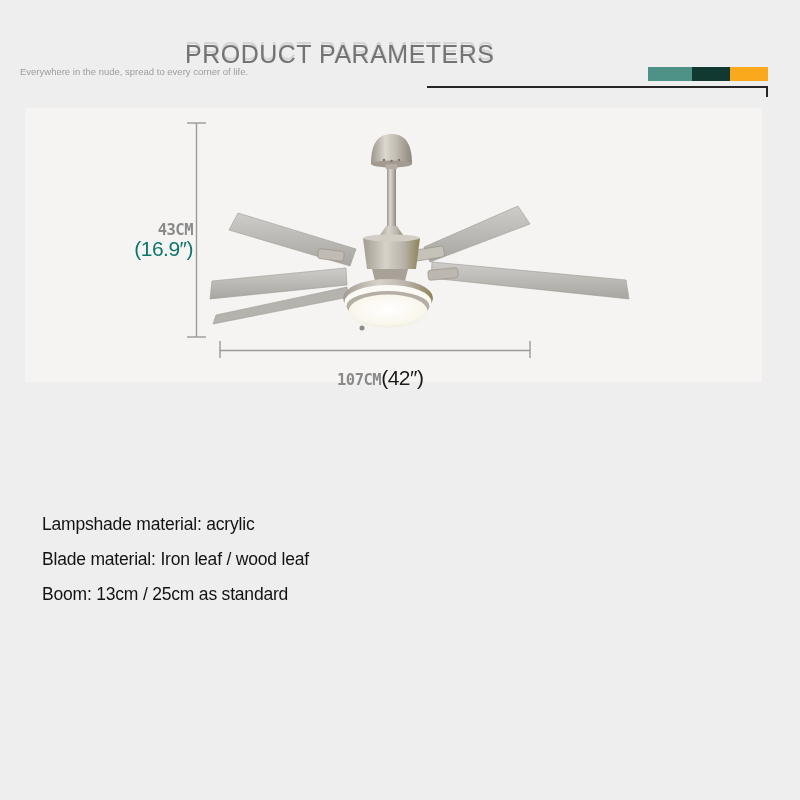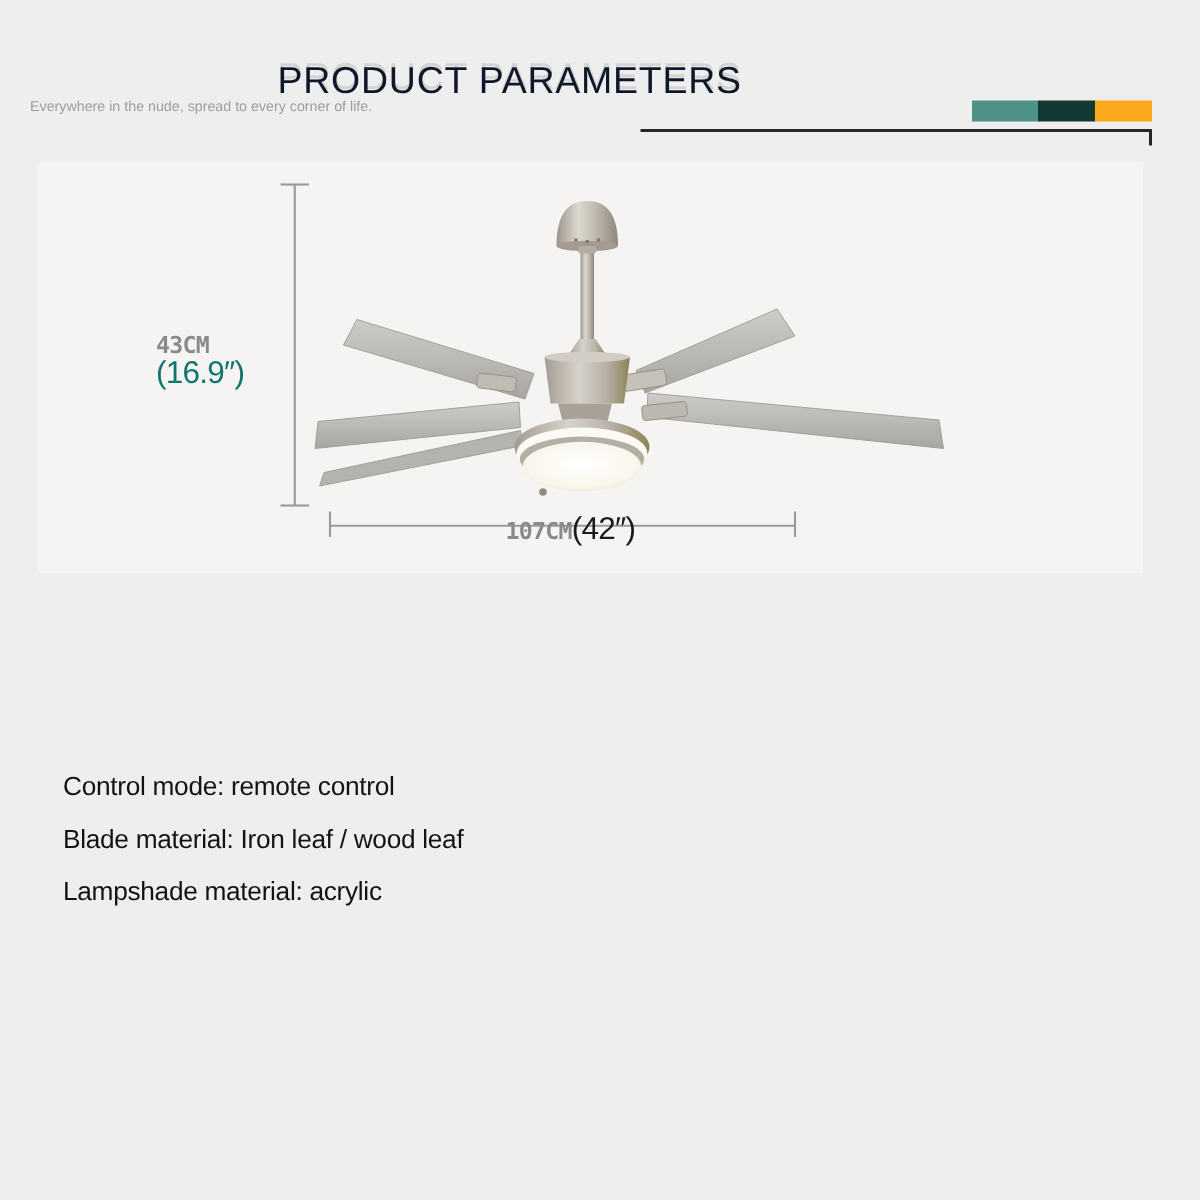--- a/index.html
+++ b/index.html
@@ -6,21 +6,21 @@
   body{
     width:800px;height:800px;position:relative;overflow:hidden;
     background:#efeeee;
     font-family:"Liberation Sans",sans-serif;
     -webkit-font-smoothing:antialiased;
   }
   
   .title{
     position:absolute;left:185px;top:40px;margin:0;
     font-size:25px;font-weight:300;letter-spacing:.5px;
-    color:#0f172a;
+    color:#737373;
     text-shadow:0 -3px 0 rgba(170,170,170,.38);
     white-space:nowrap;
   }
   .tagline{
     position:absolute;left:20px;top:66px;margin:0;
     font-size:9.5px;line-height:11px;color:#9d9d9d;white-space:nowrap;
   }
   .accent-bars{
     position:absolute;left:648px;top:67px;height:14px;display:flex;
   }
@@ -33,32 +33,32 @@
     border-top:2px solid #262626;border-right:2px solid #262626;
   }
   
   .photo-card{
     position:absolute;left:24px;top:107px;width:737px;height:274px;
     background:#f5f4f3;border:1px solid rgba(0,0,0,0.025);
   }
   .fan-svg{position:absolute;left:0;top:0;pointer-events:none;}
   
   .dim-v-label{
-    position:absolute;left:104px;top:222px;width:89px;text-align:left;
+    position:absolute;left:104px;top:222px;width:89px;text-align:right;
     white-space:nowrap;
   }
   .dim-v-label .cm{
     display:block;font-family:"DejaVu Sans Mono",monospace;font-weight:bold;
     font-size:15.5px;line-height:16px;color:#8a8a8a;letter-spacing:-.5px;
   }
   .dim-v-label .inch{
     display:block;font-size:21px;line-height:22px;color:#0f766e;letter-spacing:-.5px;
   }
   .dim-h-label{
-    position:absolute;left:337px;top:341px;white-space:nowrap;
+    position:absolute;left:337px;top:366px;white-space:nowrap;
   }
   .dim-h-label .cm{
     font-family:"DejaVu Sans Mono",monospace;font-weight:bold;
     font-size:15.5px;color:#8a8a8a;letter-spacing:-.5px;vertical-align:baseline;
   }
   .dim-h-label .inch{
     font-size:21px;color:#1b1b1b;letter-spacing:-.5px;vertical-align:baseline;
   }
   
   .specs{position:absolute;left:42px;top:515px;}
@@ -159,16 +159,16 @@
 
 <div class="dim-v-label">
   <span class="cm">43CM</span>
   <span class="inch">(16.9″)</span>
 </div>
 <div class="dim-h-label">
   <span class="cm">107CM</span><span class="inch">(42″)</span>
 </div>
 
 <div class="specs">
-  <p>Control mode: remote control</p>
+  <p>Lampshade material: acrylic</p>
   <p>Blade material: Iron leaf / wood leaf</p>
-  <p>Lampshade material: acrylic</p>
+  <p>Boom: 13cm / 25cm as standard</p>
 </div>
 
 </body></html>

